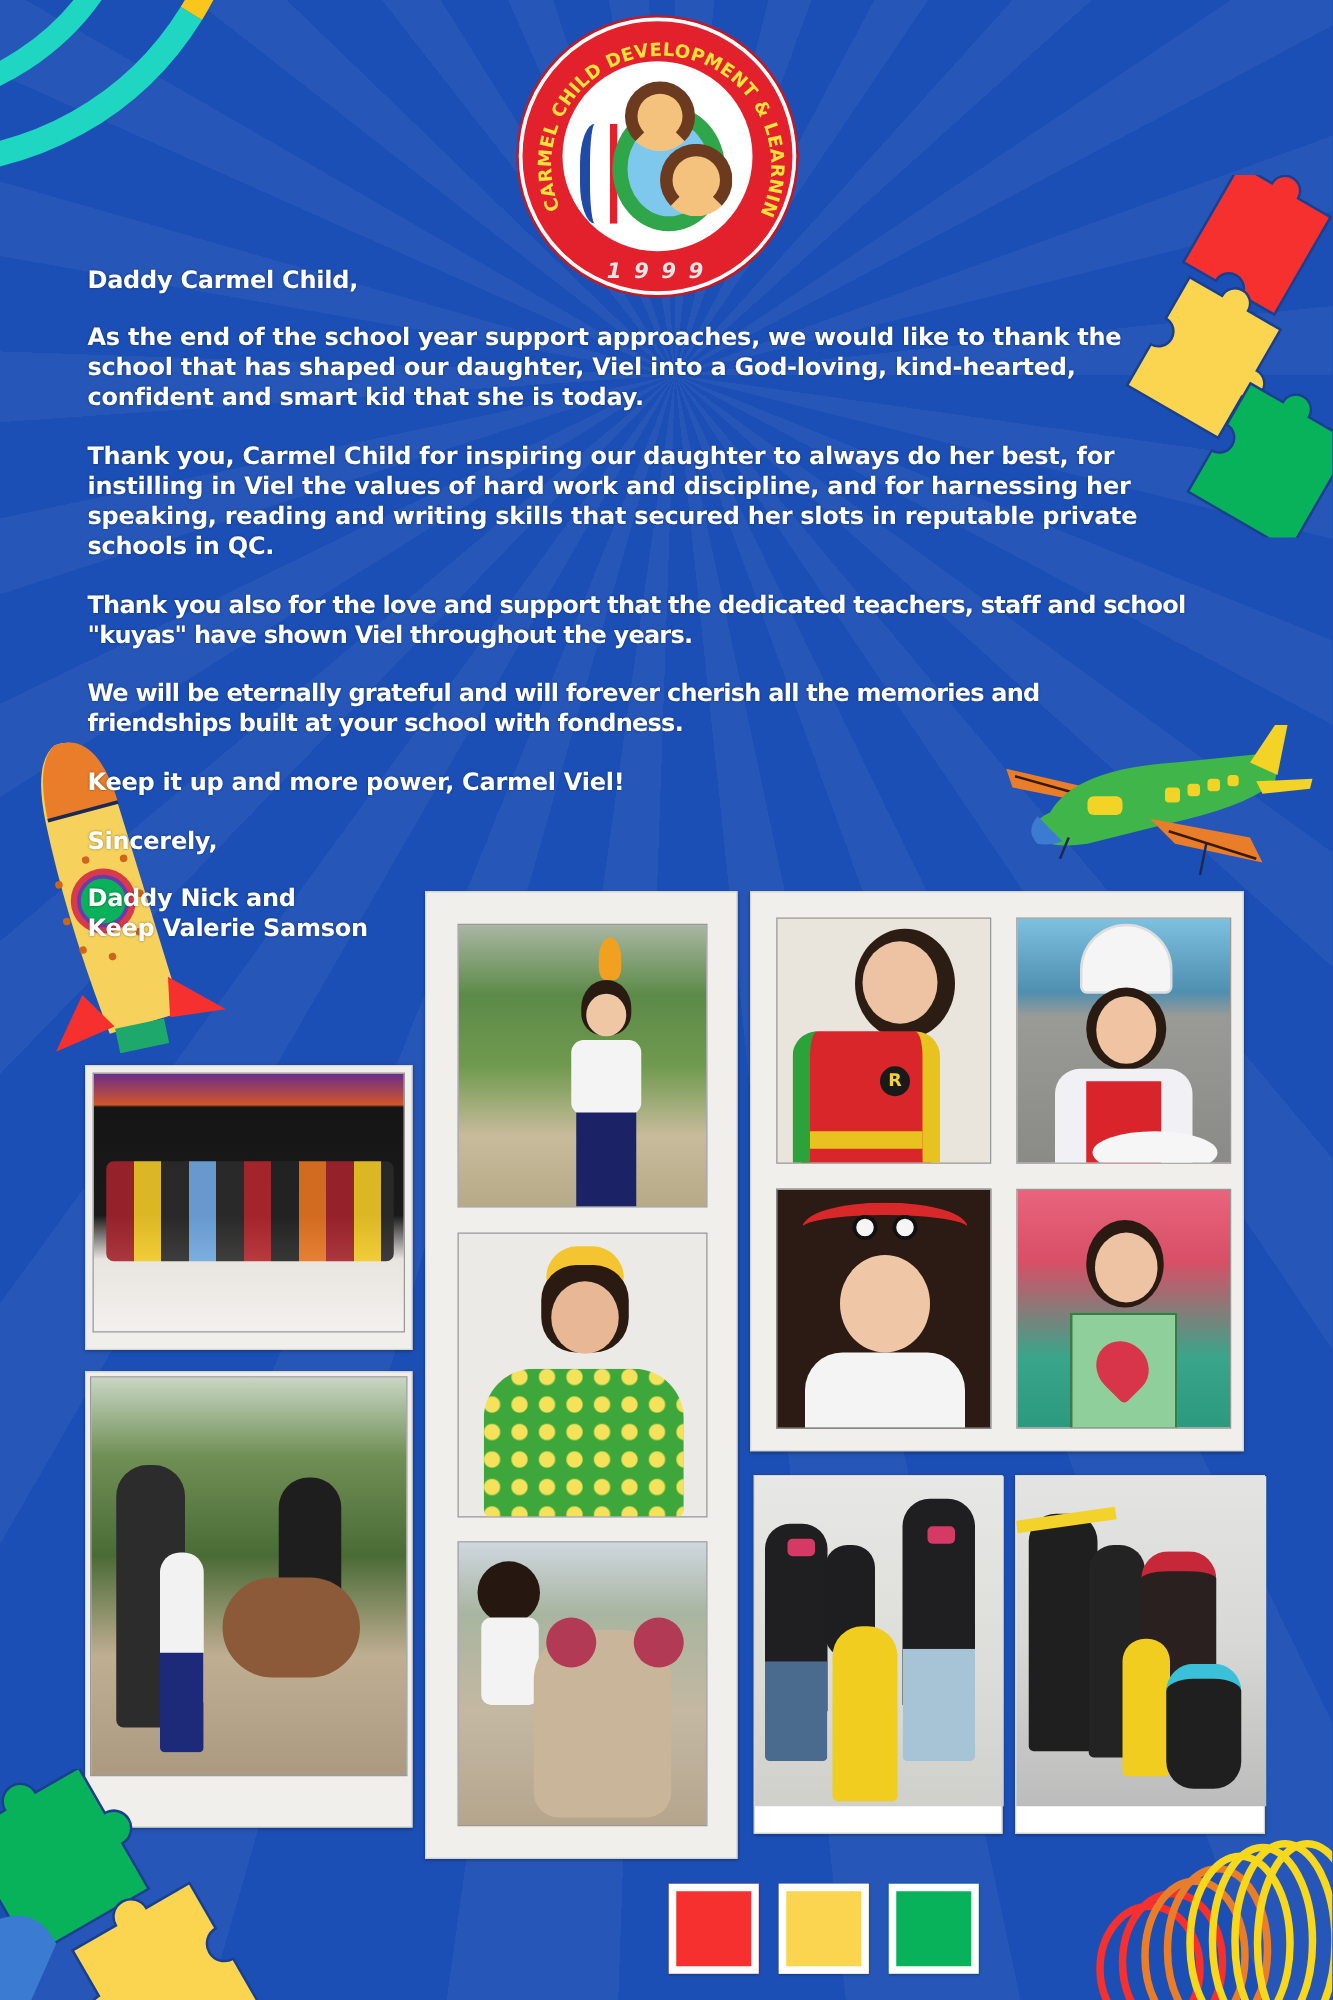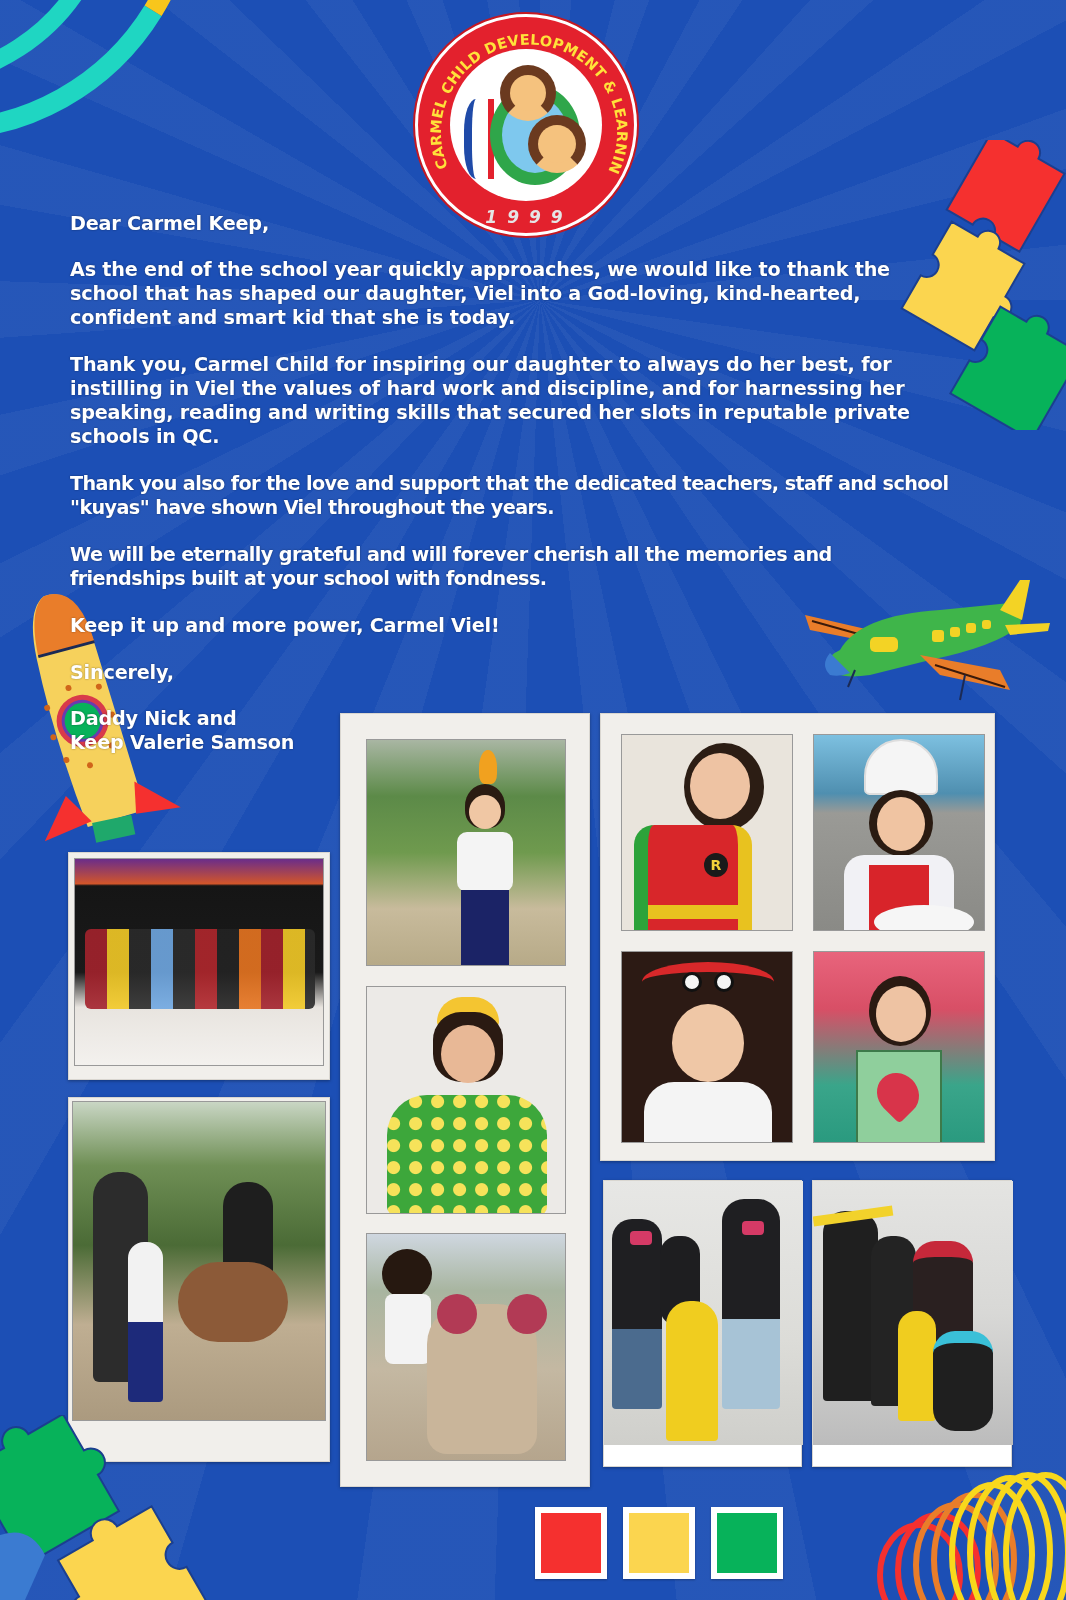--- a/index.html
+++ b/index.html
@@ -142,22 +142,22 @@
   <rect x="150" y="52" width="10" height="10" rx="3" fill="#f3d325"></rect>
   <rect x="166" y="48" width="10" height="10" rx="3" fill="#f3d325"></rect>
   <rect x="182" y="45" width="9" height="9" rx="3" fill="#f3d325"></rect>
   <path d="M 120 80 L 200 95 L 210 115 L 140 100 Z" fill="#e97d2a"></path>
   <line x1="135" y1="90" x2="205" y2="112" stroke="#3a1a0a" stroke-width="2"></line>
   <line x1="55" y1="95" x2="48" y2="112" stroke="#1b2a55" stroke-width="2"></line>
   <line x1="165" y1="100" x2="160" y2="125" stroke="#1b2a55" stroke-width="2"></line>
 </svg>
 
 <div class="abs letter">
-  <p class="greeting">Dear Carmel Keep,</p>
-  <p style="width:860px">As the end of the school year quickly approaches, we would like to thank the school that has shaped our daughter, Viel into a God-loving, kind-hearted, confident and smart kid that she is today.</p>
+  <p class="greeting">Daddy Carmel Child,</p>
+  <p style="width:860px">As the end of the school year support approaches, we would like to thank the school that has shaped our daughter, Viel into a God-loving, kind-hearted, confident and smart kid that she is today.</p>
   <p style="width:880px">Thank you, Carmel Child for inspiring our daughter to always do her best, for instilling in Viel the values of hard work and discipline, and for harnessing her speaking, reading and writing skills that secured her slots in reputable private schools in QC.</p>
   <p class="condensed" style="width:880px">Thank you also for the love and support that the dedicated teachers, staff and school "kuyas" have shown Viel throughout the years.</p>
   <p class="condensed" style="width:840px">We will be eternally grateful and will forever cherish all the memories and friendships built at your school with fondness.</p>
   <p>Keep it up and more power, Carmel Viel!</p>
   <p class="sign">Sincerely,</p>
   <p style="margin-bottom:0">
     <span>Daddy Nick and</span><br>
     <span>Keep Valerie Samson</span>
   </p>
 </div>

